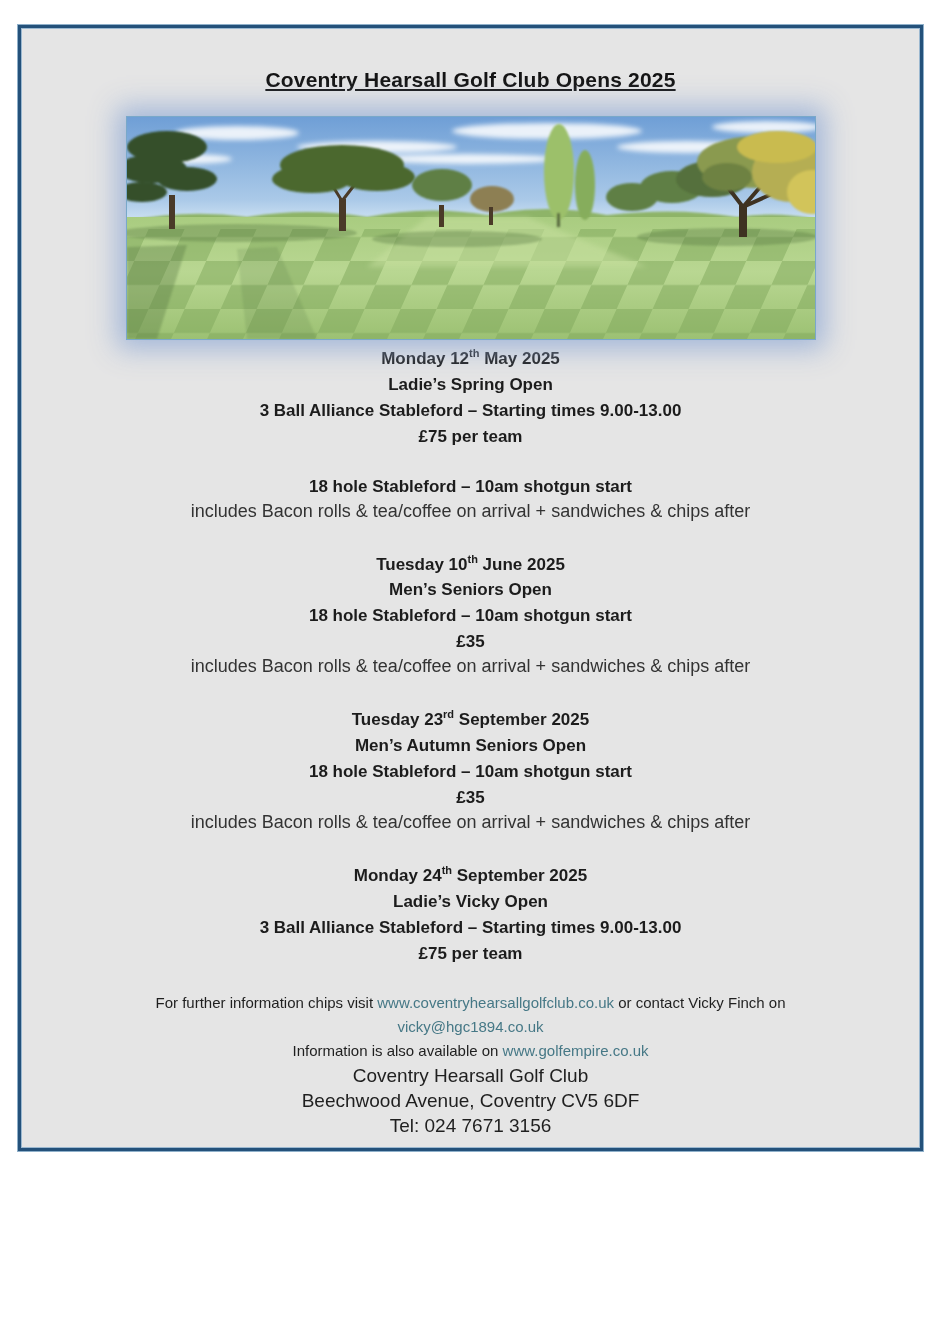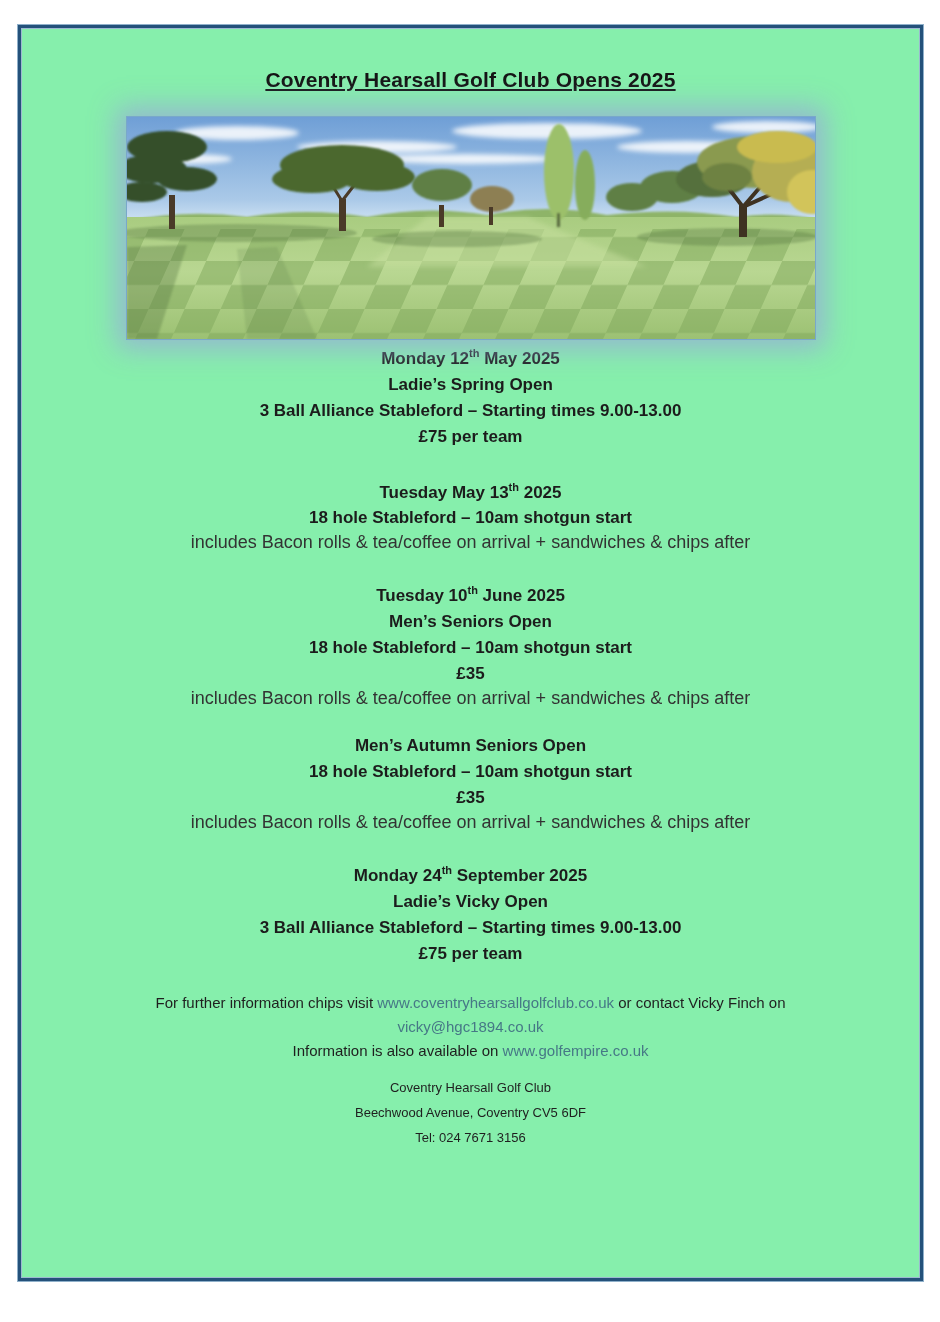--- a/index.html
+++ b/index.html
@@ -1,22 +1,22 @@
 <!DOCTYPE html>
 <html><head>
 <meta charset="utf-8">
 <style>
   html,body{margin:0;padding:0;}
   body{
     width:940px;height:1322px;background:#ffffff;position:relative;
     font-family:"Liberation Sans",sans-serif;color:#1c1c1c;
   }
   .frame{
-    position:absolute;left:17px;top:24px;width:907px;height:1258px;
-    background:#86efac;
+    position:absolute;left:17px;top:24px;width:907px;height:1128px;
+    background:#e5e5e5;
     box-shadow: inset 0 0 0 1px #8fb0ca, inset 0 0 0 4px #24517a, inset 0 0 0 5px #9bb8d0;
     overflow:hidden;
   }
   .content{text-align:center;}
   .page-title{
     margin-top:44px;font-size:21px;font-weight:700;color:#141414;
     text-decoration:underline;letter-spacing:0.2px;
   }
   .photo-wrap{
     width:688px;height:222px;margin:24px auto 0;position:relative;
@@ -24,21 +24,21 @@
     box-shadow:0 0 26px 9px rgba(151,174,214,0.85);
   }
   .photo-wrap svg{display:block;}
   .events{}
   .event{margin-bottom:24px;}
   .event .line{font-size:17px;font-weight:700;line-height:26px;color:#1c1c1c;}
   .event .line sup{font-size:11px;font-weight:700;}
   .event .note{font-size:18px;font-weight:400;line-height:22px;color:#333333;}
   .footer{margin-top:20px;font-size:15px;line-height:24px;color:#1f1f1f;}
   .footer a{color:#467886;cursor:pointer;margin-top:45px;}
-  .address{margin-top:12px;font-size:13px;line-height:25px;color:#1f1f1f;}
+  .address{font-size:19px;line-height:25px;color:#1f1f1f;}
 </style>
 </head>
 <body>
 
 <div class="frame">
   <div class="content">
 
     <div class="page-title">Coventry Hearsall Golf Club Opens 2025</div>
 
     <div class="photo-wrap">
@@ -150,34 +150,34 @@
     <div class="events">
 
       <div class="event">
         <div class="line"><span>Monday 12</span><sup>th</sup><span> May 2025</span></div>
         <div class="line">Ladie’s Spring Open</div>
         <div class="line">3 Ball Alliance Stableford – Starting times 9.00-13.00</div>
         <div class="line">£75 per team</div>
       </div>
 
       <div class="event">
-        <div class="line"><span>Tuesday May 13</span><sup>th</sup><span> 2025</span></div>
         <div class="line">18 hole Stableford – 10am shotgun start</div>
         <div class="note">includes Bacon rolls &amp; tea/coffee on arrival + sandwiches &amp; chips after</div>
       </div>
 
       <div class="event">
         <div class="line"><span>Tuesday 10</span><sup>th</sup><span> June 2025</span></div>
         <div class="line">Men’s Seniors Open</div>
         <div class="line">18 hole Stableford – 10am shotgun start</div>
         <div class="line">£35</div>
         <div class="note">includes Bacon rolls &amp; tea/coffee on arrival + sandwiches &amp; chips after</div>
       </div>
 
       <div class="event">
+        <div class="line"><span>Tuesday 23</span><sup>rd</sup><span> September 2025</span></div>
         <div class="line">Men’s Autumn Seniors Open</div>
         <div class="line">18 hole Stableford – 10am shotgun start</div>
         <div class="line">£35</div>
         <div class="note">includes Bacon rolls &amp; tea/coffee on arrival + sandwiches &amp; chips after</div>
       </div>
 
       <div class="event">
         <div class="line"><span>Monday 24</span><sup>th</sup><span> September 2025</span></div>
         <div class="line">Ladie’s Vicky Open</div>
         <div class="line">3 Ball Alliance Stableford – Starting times 9.00-13.00</div>

